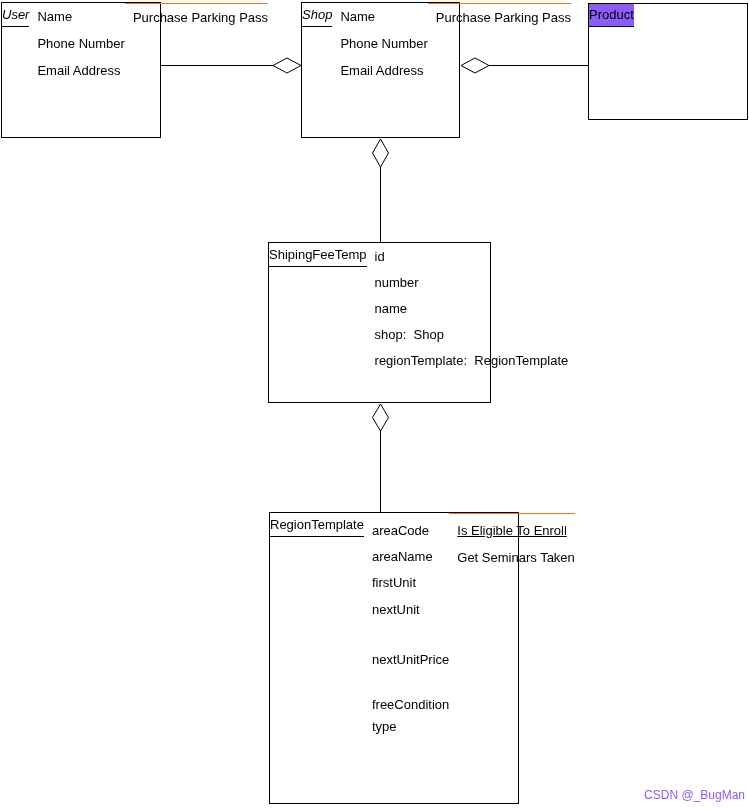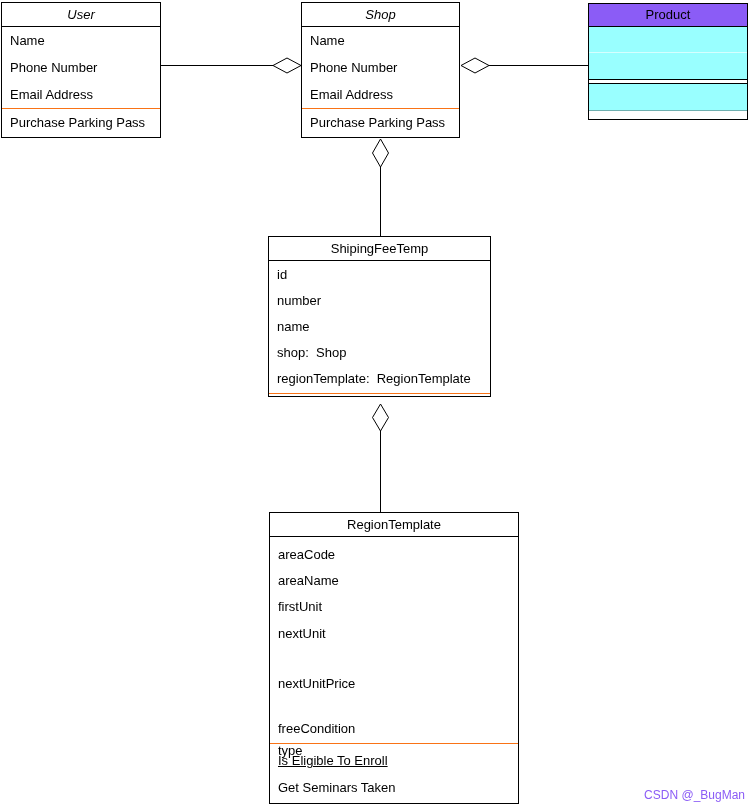--- a/index.html
+++ b/index.html
@@ -17,21 +17,21 @@
     left: 0; top: 0;
     width: 749px; height: 809px;
   }
   .uml-class {
     position: absolute;
     box-sizing: border-box;
     background: #ffffff;
     border: 1px solid #000000;
     font-size: 13px;
     display: flex;
-    flex-direction: column;
+    flex-direction: row;
   }
   .uml-title {
     height: 23px;
     line-height: 23px;
     text-align: center;
     border-bottom: 1px solid #000000;
     flex: none;
     white-space: pre;
   }
   .uml-title.italic { font-style: italic; }
@@ -64,21 +64,21 @@
   .dsep {
     height: 3px; background: #ffffff;
     border-top: 1px solid #000000;
     border-bottom: 1px solid #000000;
     flex: none;
   }
   .cell-m1 { height: 26px; background: #99ffff; border-bottom: 1px solid #6fb0b0; flex: none; }
   .cell-footer { flex: 1 1 auto; background: #ffffff; }
 
   
-  .c-sft { left: 268px; top: 236px; width: 223px; height: 161px; }
+  .c-sft { left: 268px; top: 242px; width: 223px; height: 161px; }
   .c-sft .uml-attrs { height: 131px; padding-top: 1px; }
   .c-sft .uml-methods { flex: 1 1 auto; }
 
   
   .c-rt { left: 269px; top: 512px; width: 250px; height: 292px; }
   .c-rt .uml-attrs { padding-top: 5px; height: 201px; }
   .r26 { height: 26px; line-height: 26px; }
   .r29 { height: 29px; line-height: 29px; }
   .r27 { height: 27px; line-height: 27px; }
   .r17 { height: 17px; line-height: 17px; margin-top: 28px; }

